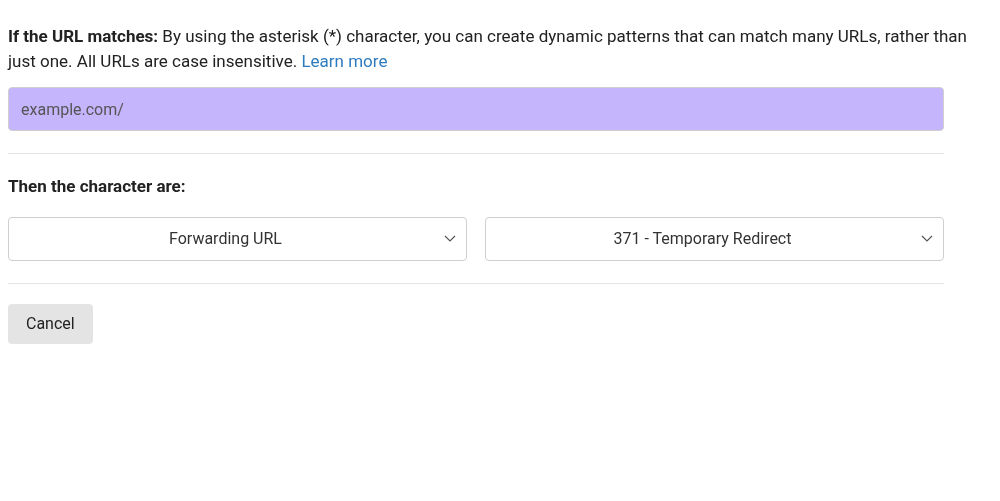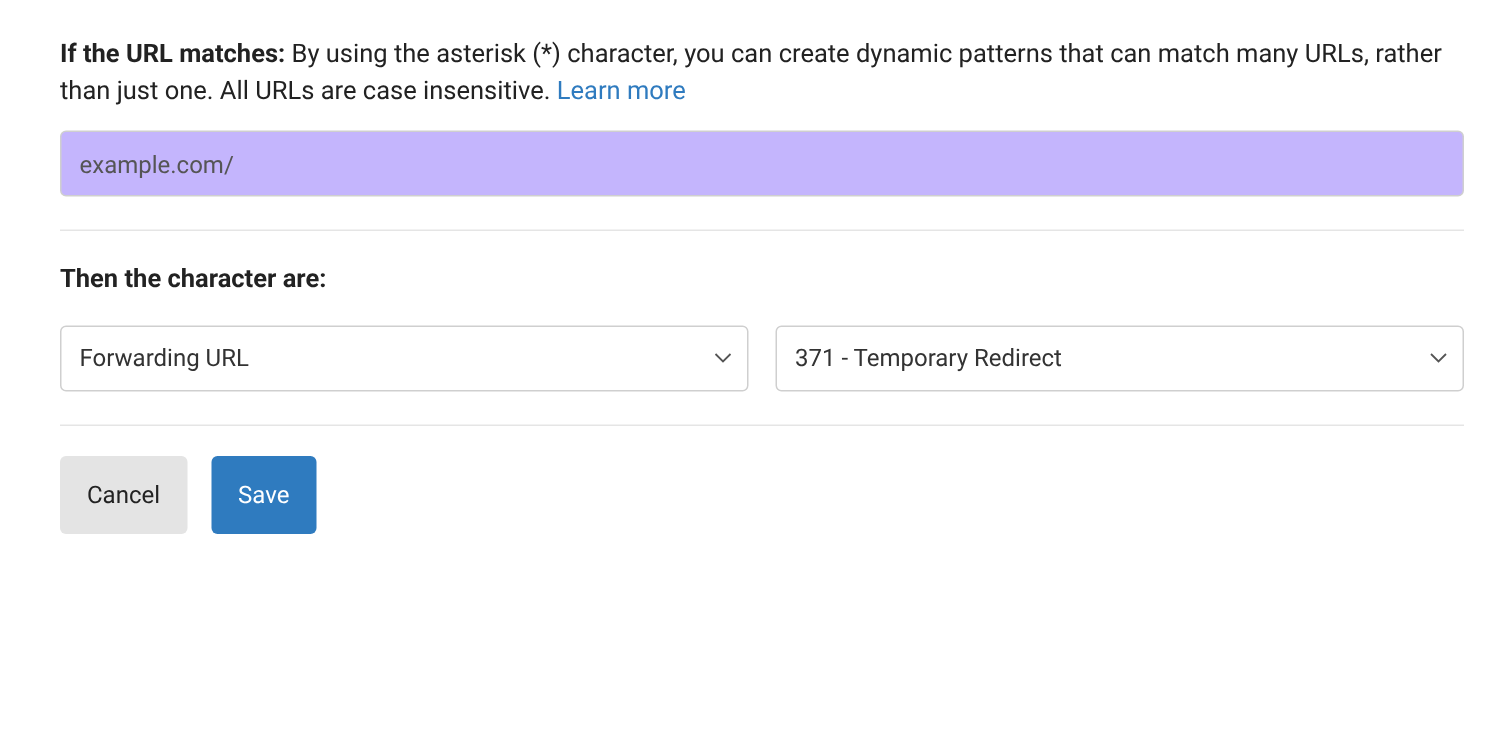--- a/index.html
+++ b/index.html
@@ -10,21 +10,21 @@
     background: #ffffff;
     font-family: "Segoe UI", -apple-system, BlinkMacSystemFont, Roboto, "Helvetica Neue", Arial, sans-serif;
     color: #222222;
     font-size: 16px;
     line-height: 1.45;
     box-sizing: border-box;
   }
   *, *::before, *::after { box-sizing: inherit; }
 
   .content {
-    padding: 24px 22px 22px 40px;
+    padding: 24px 22px 22px 8px;
   }
 
   .section-heading {
     font-size: 17px;
     margin: 0 0 14px 0;
   }
   .section-heading .bold {
     font-weight: 700;
   }
   .section-heading .link {
@@ -74,20 +74,21 @@
     border: 1px solid #cfcfcf;
     border-radius: 4px;
     background: #ffffff;
     display: flex;
     align-items: center;
     padding: 0 36px 0 12px;
     font-size: 16px;
     color: #333;
     cursor: pointer;
     user-select: none;
+    justify-content: center;
   }
   .select .caret {
     position: absolute;
     right: 10px;
     top: 50%;
     transform: translateY(-50%);
     pointer-events: none;
   }
   .caret svg { display: block; }
 
@@ -101,21 +102,21 @@
     color: #222;
     margin: 22px 0 8px 0;
   }
 
   .button-row {
     display: flex;
     gap: 16px;
     margin-top: 6px;
   }
   .btn {
-    height: 52px;
+    height: 40px;
     padding: 0 18px;
     border-radius: 4px;
     font-size: 16px;
     font-family: inherit;
     cursor: pointer;
     border: none;
     display: inline-flex;
     align-items: center;
     justify-content: center;
   }
@@ -161,16 +162,15 @@
       </span>
     </div>
   </div>
 
 
 
   <hr class="divider">
 
   <div class="button-row">
     <button class="btn btn-secondary">Cancel</button>
-    <button class="btn btn-primary">Save</button>
   </div>
 
 </div>
 
 </body></html>

